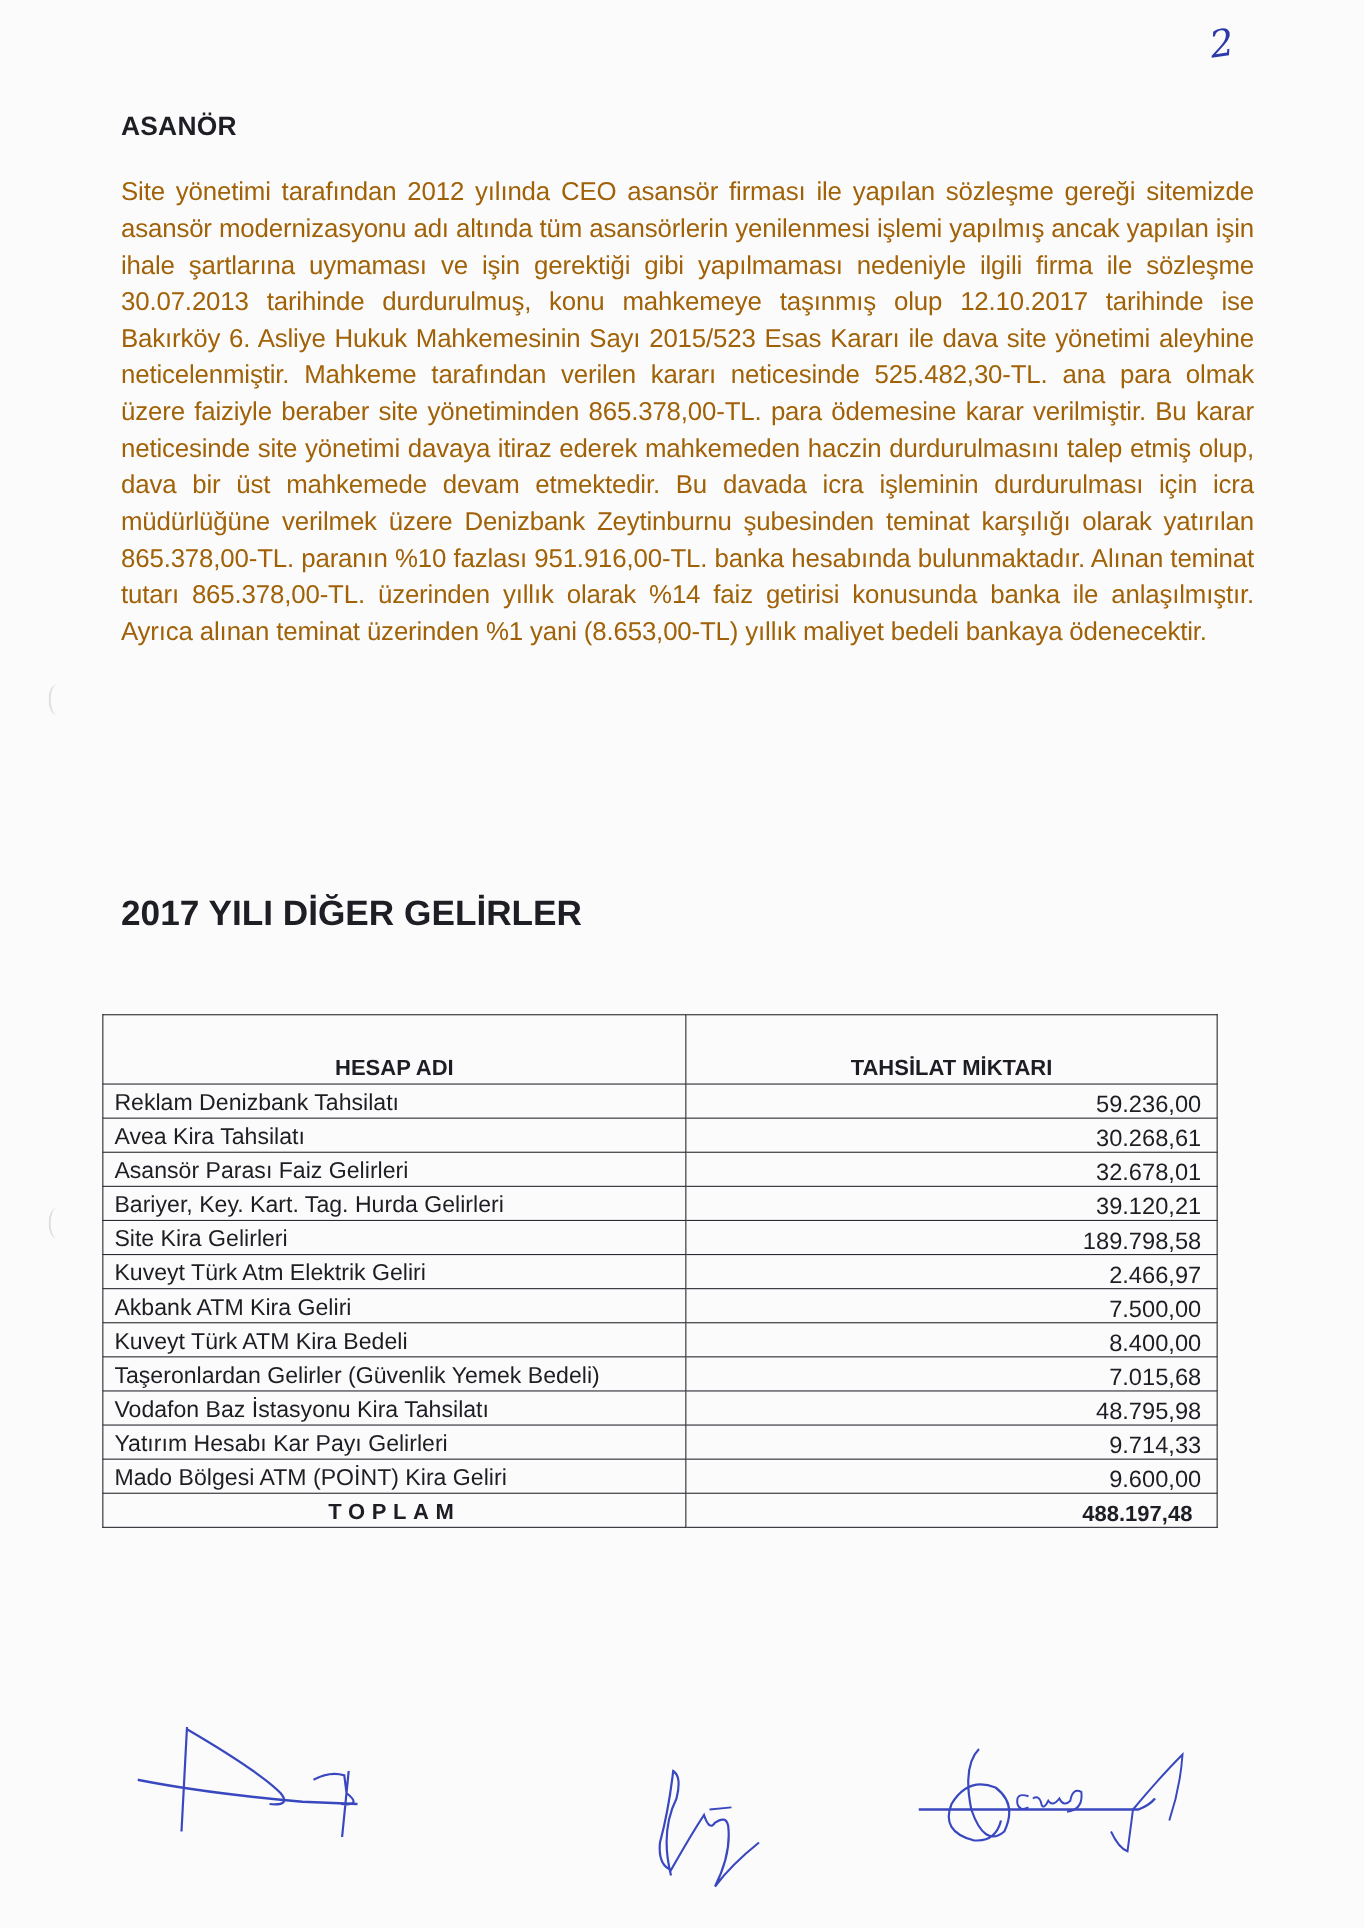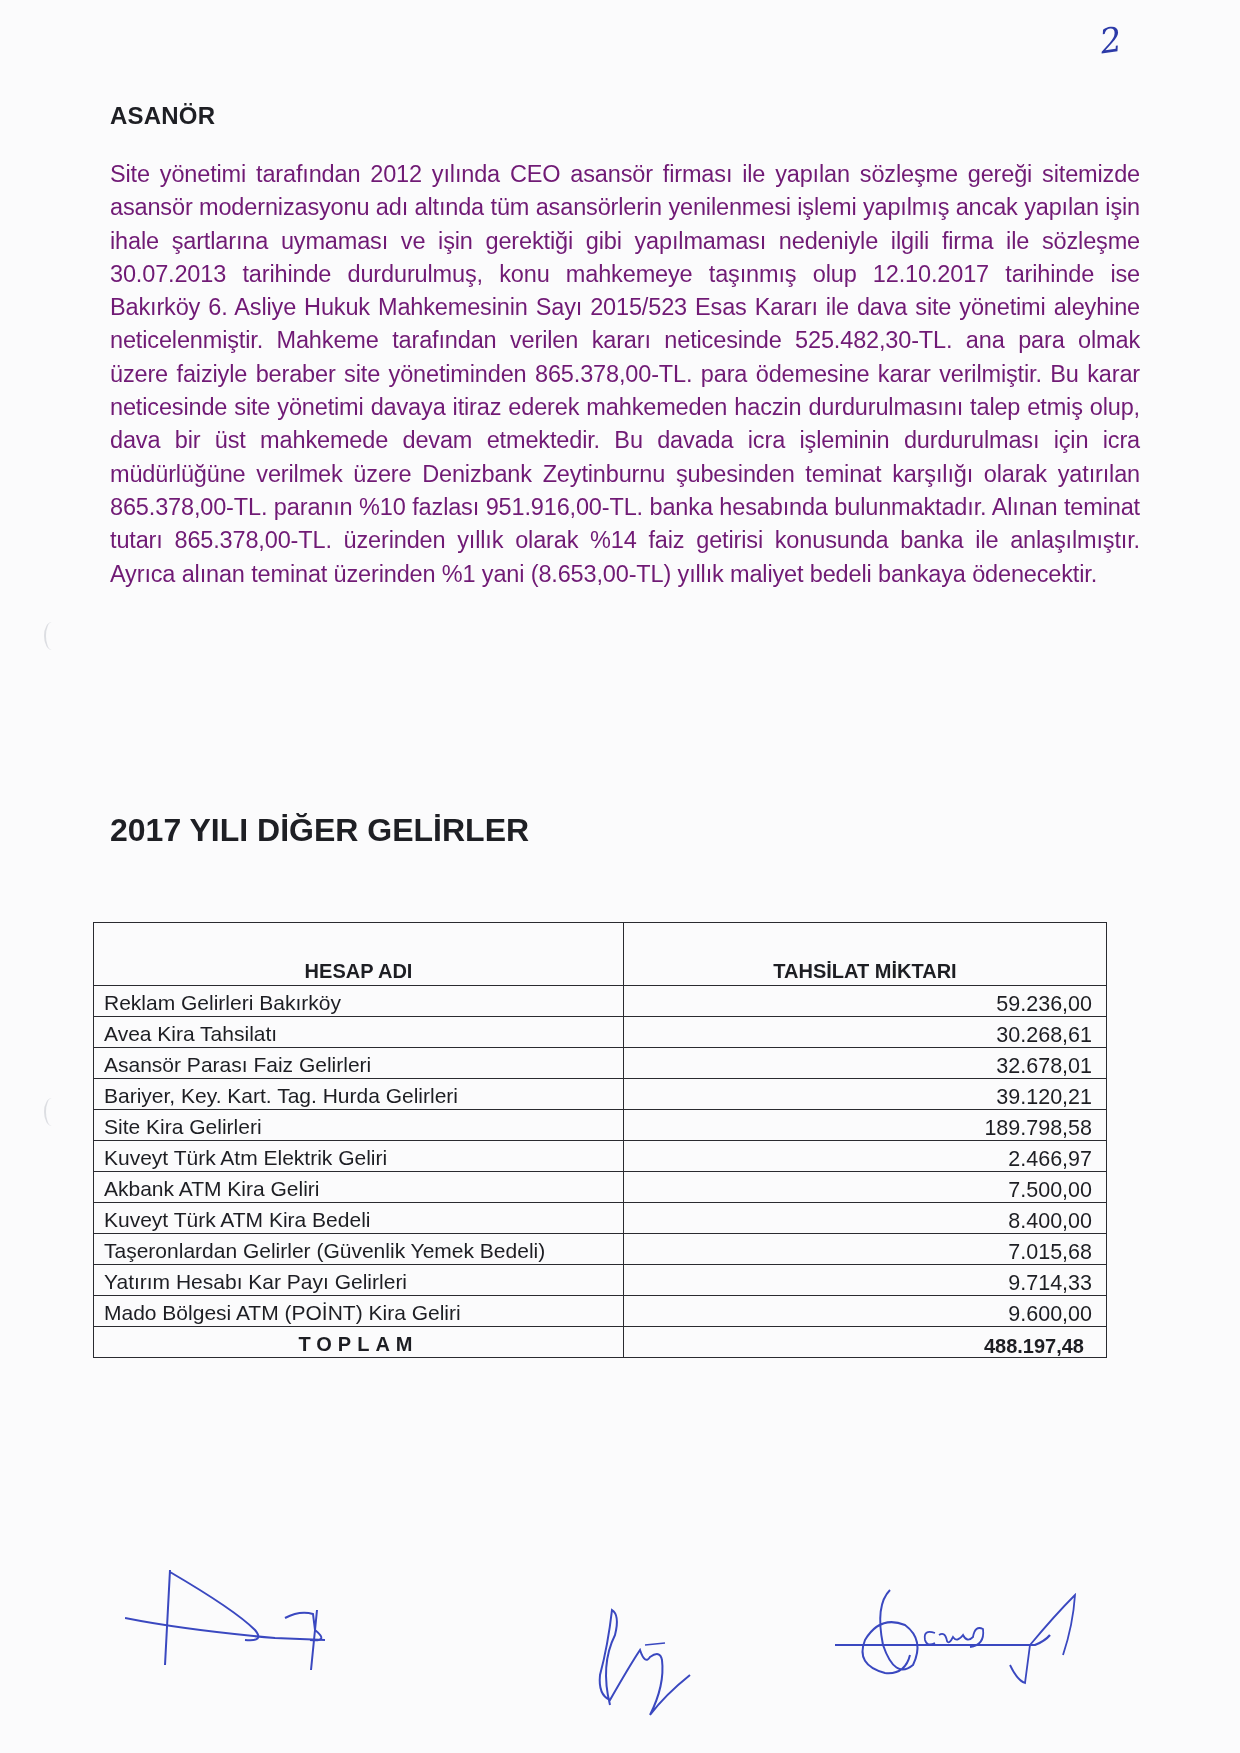--- a/index.html
+++ b/index.html
@@ -14,21 +14,21 @@
     font-family: "DejaVu Serif", serif; font-size: 34px; color: #2c3aa8;
     font-style: italic; transform: rotate(-8deg);
   }
   .h-title {
     position: absolute; left: 110px; top: 102px;
     font-size: 24px; font-weight: bold; letter-spacing: 0.2px; margin: 0;
   }
   .body-text {
     position: absolute; left: 110px; top: 158px; width: 1030px;
     font-size: 23.5px; line-height: 33.3px; text-align: justify; margin: 0;
-    letter-spacing: -0.15px; color: #701a75;
+    letter-spacing: -0.15px; color: #a16207;
   }
   .h-section {
     position: absolute; left: 110px; top: 812px;
     font-size: 32px; font-weight: bold; margin: 0;
   }
   table.income {
     position: absolute; left: 93px; top: 922px; width: 1014px;
     border-collapse: collapse; font-size: 21px; color: #1d1e23;
   }
   table.income td, table.income th {
@@ -64,21 +64,21 @@
 
 <table class="income">
   <thead>
     <tr>
       <th class="col-name">HESAP ADI</th>
       <th class="col-amt">TAHSİLAT MİKTARI</th>
     </tr>
   </thead>
   <tbody id="income-rows">
     <tr>
-        <td class="name">Reklam Gelirleri Bakırköy</td>
+        <td class="name">Reklam Denizbank Tahsilatı</td>
         <td class="amt">59.236,00</td>
       </tr>
     <tr>
         <td class="name">Avea Kira Tahsilatı</td>
         <td class="amt">30.268,61</td>
       </tr>
     <tr>
         <td class="name">Asansör Parası Faiz Gelirleri</td>
         <td class="amt">32.678,01</td>
       </tr>
@@ -98,20 +98,24 @@
         <td class="name">Akbank ATM Kira Geliri</td>
         <td class="amt">7.500,00</td>
       </tr>
     <tr>
         <td class="name">Kuveyt Türk ATM  Kira Bedeli</td>
         <td class="amt">8.400,00</td>
       </tr>
     <tr>
         <td class="name">Taşeronlardan Gelirler (Güvenlik Yemek Bedeli)</td>
         <td class="amt">7.015,68</td>
+      </tr>
+    <tr>
+        <td class="name">Vodafon Baz İstasyonu Kira Tahsilatı</td>
+        <td class="amt">48.795,98</td>
       </tr>
     <tr>
         <td class="name">Yatırım Hesabı Kar Payı Gelirleri</td>
         <td class="amt">9.714,33</td>
       </tr>
     <tr>
         <td class="name">Mado Bölgesi ATM (POİNT) Kira Geliri</td>
         <td class="amt">9.600,00</td>
       </tr>
     <tr class="total">

